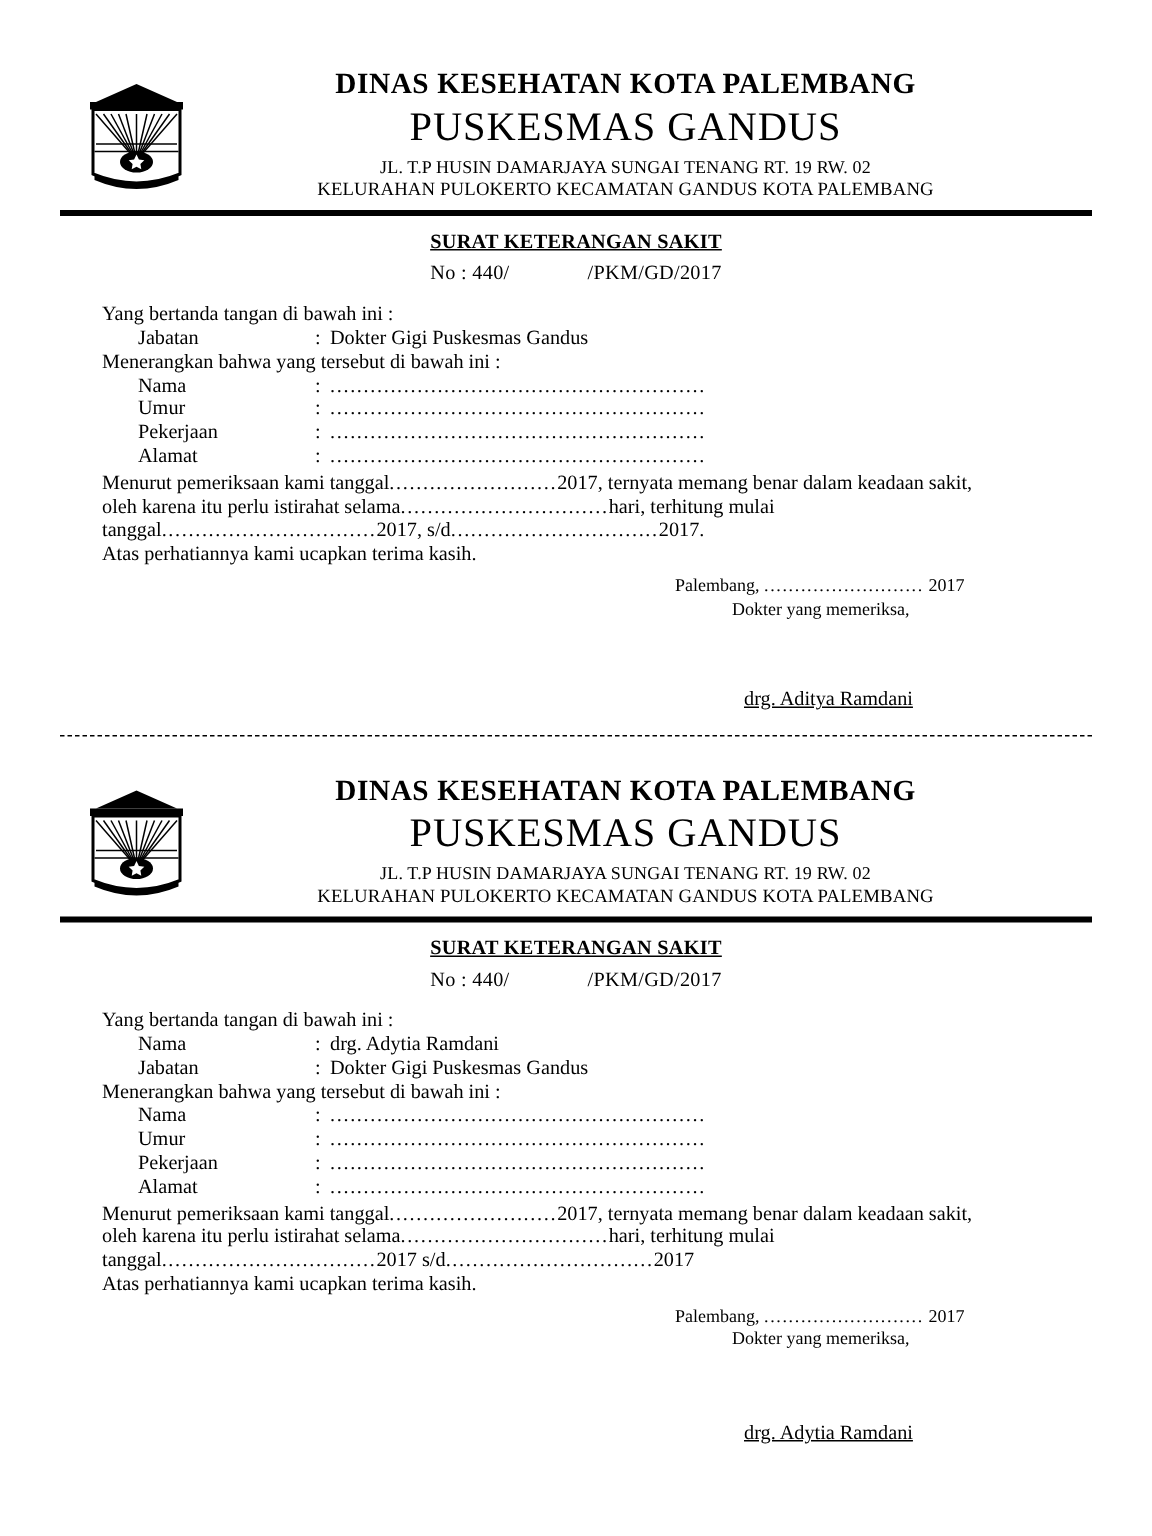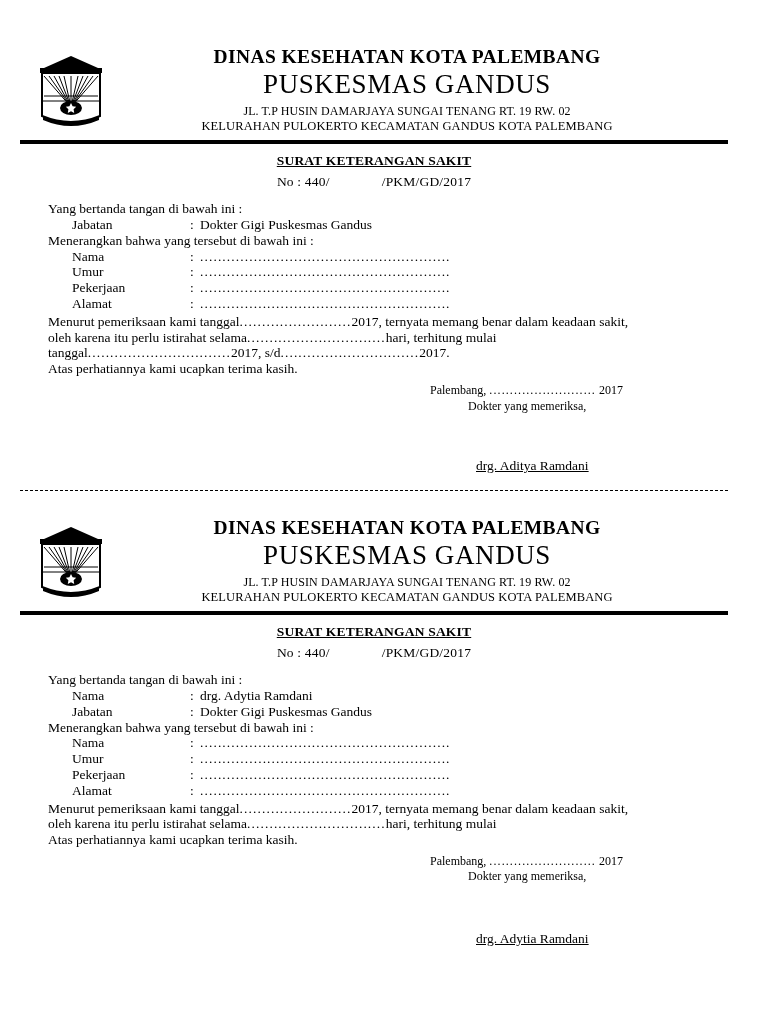--- a/index.html
+++ b/index.html
@@ -12,21 +12,21 @@
     height: 1024px;
     font-family: "Liberation Serif", serif;
     color: #000000;
     position: relative;
     overflow: hidden;
   }
   .page {
     width: 768px;
     height: 948px;
     box-sizing: border-box;
-    padding: 46px 40px 0 20px;
+    padding: 46px 40px 0 40px;
   }
   .letter {
     position: relative;
   }
   .letter.second {
     margin-top: 26px;
   }
   
   .header {
     display: flex;
@@ -314,20 +314,23 @@
       <div class="line indent">
         <span class="lbl">Alamat</span><span class="colon">:</span><span class="dots">........................................................</span>
       </div>
 
       <div class="line para">
         <span>Menurut pemeriksaan kami tanggal</span><span class="dots">.........................</span><span>2017, ternyata memang benar dalam keadaan sakit,</span>
       </div>
       <div class="line">
         <span>oleh karena itu perlu istirahat selama</span><span class="dots">...............................</span><span>hari, terhitung mulai</span>
       </div>
+      <div class="line">
+        <span>tanggal</span><span class="dots">................................</span><span>2017  s/d</span><span class="dots">...............................</span><span>2017</span>
+      </div>
       <div class="line">Atas perhatiannya kami ucapkan terima kasih.</div>
 
       <div class="sig-block">
         <div class="nowrap">
           <span>Palembang,</span> <span class="dots">..........................</span> <span>2017</span>
         </div>
         <div class="sig-sub">Dokter yang memeriksa,</div>
       </div>
 
       <div class="sig-name tight">drg. Adytia Ramdani</div>

